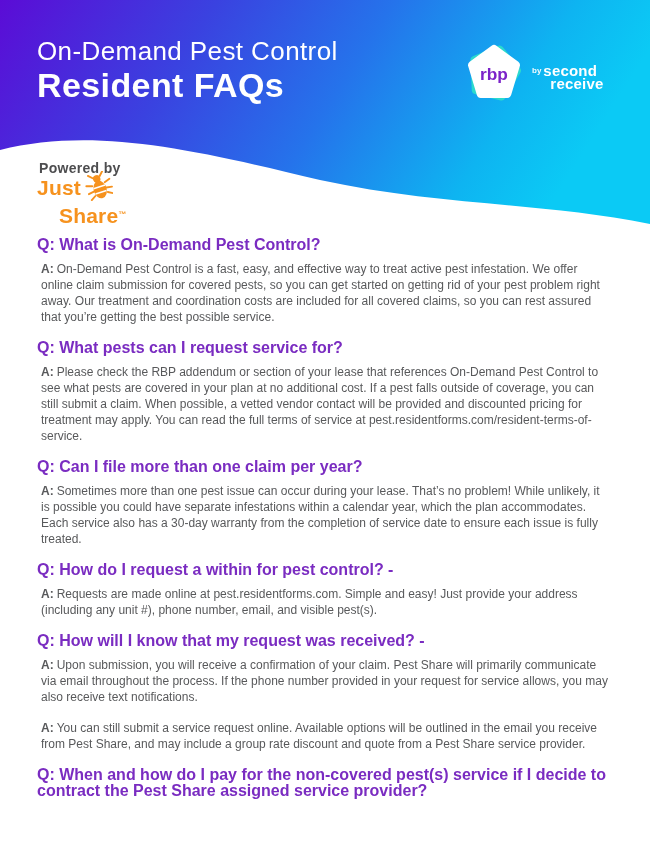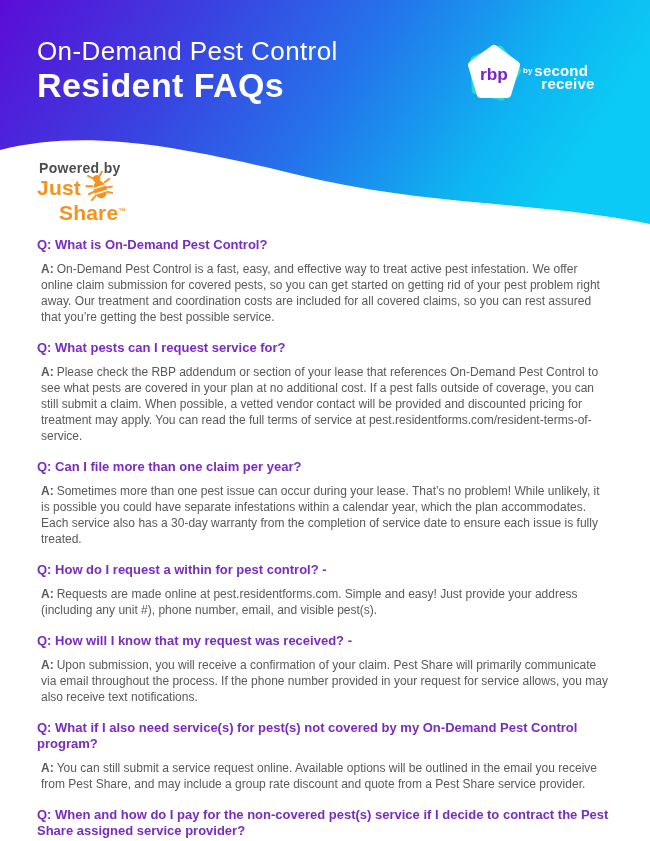--- a/index.html
+++ b/index.html
@@ -15,38 +15,38 @@
 
   
   .header { position:relative; width:650px; height:236px; }
   .header svg.wave { position:absolute; inset:0; width:650px; height:236px; display:block; }
   .header-text { position:absolute; left:37px; top:34px; color:#ffffff; }
   .header-title { font-size:26px; font-weight:500; letter-spacing:0.4px; margin:0; line-height:34px; }
   .header-subtitle { font-size:34px; font-weight:700; letter-spacing:0.4px; margin:0; line-height:34px; }
 
   .brand { position:absolute; left:465px; top:42px; display:flex; align-items:center; }
   .rbp-badge { width:58px; height:60px; }
-  .sn-wrap { display:flex; align-items:flex-start; margin-top:9px; color:#ffffff; }
+  .sn-wrap { display:flex; align-items:flex-start; margin-left:9px; margin-top:9px; color:#ffffff; }
   .sn-by { font-size:8px; font-weight:600; margin-top:2px; margin-right:2px; opacity:0.95; }
   .sn-name { display:flex; flex-direction:column; line-height:13px; font-size:15px; font-weight:700; letter-spacing:0.2px; }
   .sn-name .l2 { padding-left:7px; }
 
   
   .powered { position:absolute; left:37px; top:160px; }
   .powered-label { font-size:14px; color:#4D4D4F; font-weight:600; letter-spacing:0.3px; margin:0 0 1px 2px; }
   .ps-row { display:flex; align-items:flex-start; }
   .ps-line1 { font-size:21px; font-weight:800; color:#F6921E; line-height:21px; letter-spacing:0.2px; }
-  .ps-line2 { font-size:21px; font-weight:800; color:#F6921E; line-height:22px; letter-spacing:0.2px; margin-left:22px; }
+  .ps-line2 { font-size:21px; font-weight:800; color:#F6921E; line-height:27px; letter-spacing:0.2px; margin-left:22px; }
   .ps-tm { font-size:8px; vertical-align:6px; font-weight:700; }
   .bug { width:28px; height:30px; margin-left:4px; margin-top:-6px; }
 
   
   .content { position:absolute; left:0; top:228px; width:650px; padding:9px 37px 0 37px; }
   .faq { margin-bottom:15px; }
-  .q { margin:0 0 8px 0; font-size:13px; font-weight:700; color:#7A2CC1; line-height:16px; }
+  .q { margin:0 0 8px 0; font-size:16px; font-weight:700; color:#7A2CC1; line-height:16px; }
   .a { margin:4px; font-size:12px; color:#58595B; line-height:16px; }
   .a strong { font-weight:700; margin-right:3px; }
 </style>
 </head>
 <body>
 
 <div class="page">
 
   <div class="header">
     <svg class="wave" viewBox="0 0 650 236" preserveAspectRatio="none" aria-hidden="true">
@@ -132,21 +132,20 @@
       <p class="q">Q: How do I request a within for pest control? -</p>
       <p class="a"><strong>A:</strong><span>Requests are made online at pest.residentforms.com. Simple and easy! Just provide your address (including any unit #), phone number, email, and visible pest(s).</span></p>
     </div>
 
     <div class="faq">
       <p class="q">Q: How will I know that my request was received? -</p>
       <p class="a"><strong>A:</strong><span>Upon submission, you will receive a confirmation of your claim. Pest Share will primarily communicate via email throughout the process. If the phone number provided in your request for service allows, you may also receive text notifications.</span></p>
     </div>
 
     <div class="faq">
-      <p class="q">Q: What if I also need service(s) for pest(s) not covered by my On-Demand Pest Control program?</p>
       <p class="a"><strong>A:</strong><span>You can still submit a service request online. Available options will be outlined in the email you receive from Pest Share, and may include a group rate discount and quote from a Pest Share service provider.</span></p>
     </div>
 
     <div class="faq">
       <p class="q">Q: When and how do I pay for the non-covered pest(s) service if I decide to contract the Pest Share assigned service provider?</p>
     </div>
 
   </div>
 </div>
 

